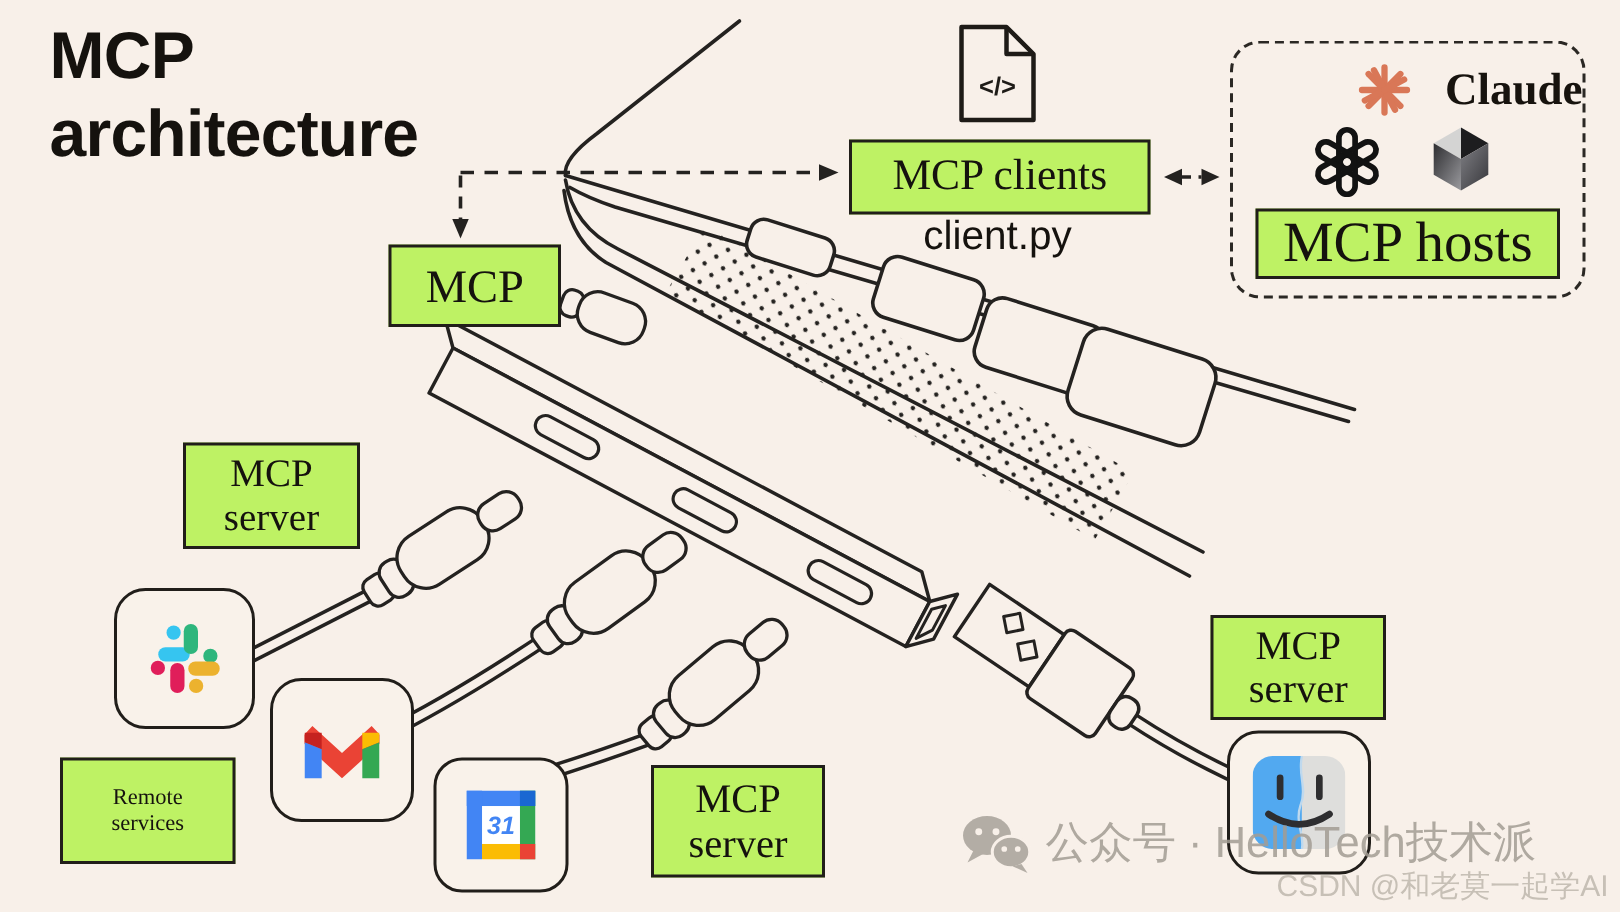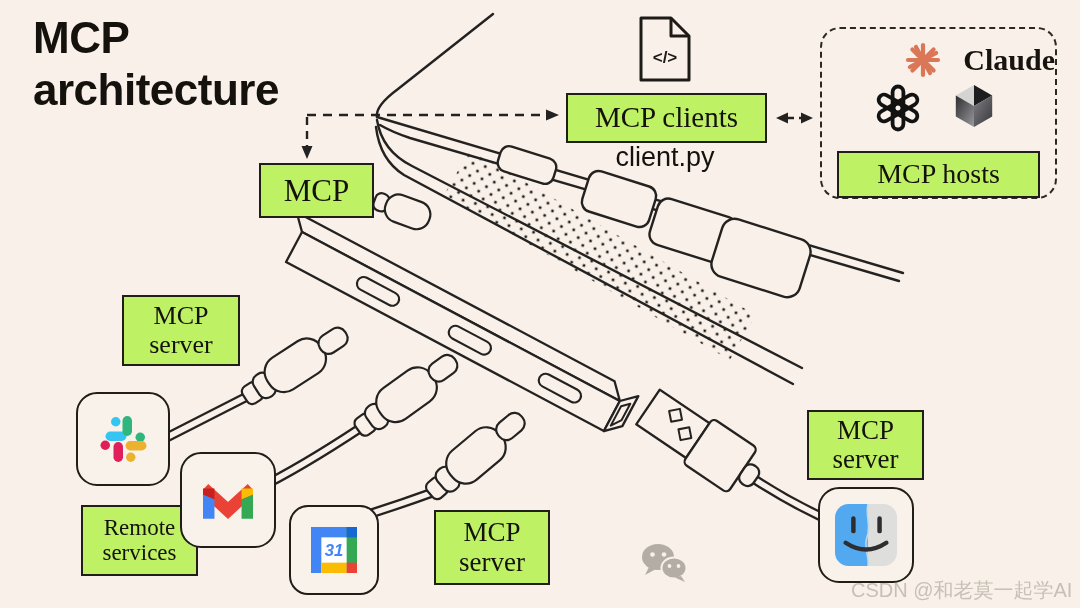--- a/index.html
+++ b/index.html
@@ -159,21 +159,21 @@
   <div class="box" style="left:566px;top:93px;width:197px;height:46px;font-size:29px;">
     <span>MCP clients</span>
   </div>
   <div class="filename">client.py</div>
 
   <div class="box" style="left:122px;top:295px;width:114px;height:67px;font-size:26px;">
     <span>MCP</span>
     <span>server</span>
   </div>
 
-  <div class="box" style="left:40px;top:505px;width:113px;height:67px;font-size:23px;margin-left:41px;">
+  <div class="box" style="left:40px;top:505px;width:113px;height:67px;font-size:15px;">
     <span>Remote</span>
     <span>services</span>
   </div>
 
   <div class="box" style="left:434px;top:510px;width:112px;height:71px;font-size:27px;">
     <span>MCP</span>
     <span>server</span>
   </div>
 
   <div class="box" style="left:807px;top:410px;width:113px;height:66px;font-size:27px;">
@@ -224,21 +224,21 @@
           <stop offset="0" stop-color="#7f7f84"></stop>
             <stop offset="1" stop-color="#37373b"></stop>
         </linearGradient>
       </defs>
       <polygon points="24,3 5.8,13.5 24,24" fill="#d4d4d3"></polygon>
       <polygon points="24,3 42.2,13.5 24,24" fill="#1d1d1f"></polygon>
       <polygon points="5.8,13.5 24,24 24,45 5.8,34.5" fill="url(#cubeL)"></polygon>
       <polygon points="42.2,13.5 24,24 24,45 42.2,34.5" fill="url(#cubeR)"></polygon>
     </svg>
 
-    <div class="box" style="left:15px;top:122px;width:199px;height:43px;font-size:28px;">
+    <div class="box" style="left:15px;top:110px;width:199px;height:43px;font-size:38px;">
       <span>MCP hosts</span>
     </div>
   </div>
 
   <div class="tile" style="left:76px;top:392px;width:90px;height:90px;">
     <svg width="54" height="54" viewBox="0 0 54 54">
       <rect x="15" y="5" width="9.5" height="9.5" rx="4.75" fill="#36C5F0"></rect>
       <rect x="9.5" y="19.5" width="21" height="9.5" rx="4.75" fill="#36C5F0"></rect>
       <rect x="26.5" y="4" width="9.5" height="20" rx="4.75" fill="#2EB67D"></rect>
       <rect x="39.5" y="20.5" width="9.5" height="9.5" rx="4.75" fill="#2EB67D"></rect>
@@ -300,18 +300,19 @@
         <ellipse cx="33" cy="26" rx="12.5" ry="10.5" stroke="#F8F0E9" stroke-width="2"></ellipse>
         <polygon points="40,34 44,40 34,35.5"></polygon>
       </g>
       <g fill="#F8F0E9">
         <circle cx="11.5" cy="12.5" r="2.3"></circle>
           <circle cx="23" cy="12.5" r="2.3"></circle>
         <circle cx="28.5" cy="24" r="1.9"></circle>
           <circle cx="37.5" cy="24" r="1.9"></circle>
       </g>
     </svg>
+    <span>公众号 · HelloTech技术派</span>
   </div>
   <div class="wm2">
     <span>CSDN @和老莫一起学AI</span>
   </div>
 
 </div>
 
 </body></html>

